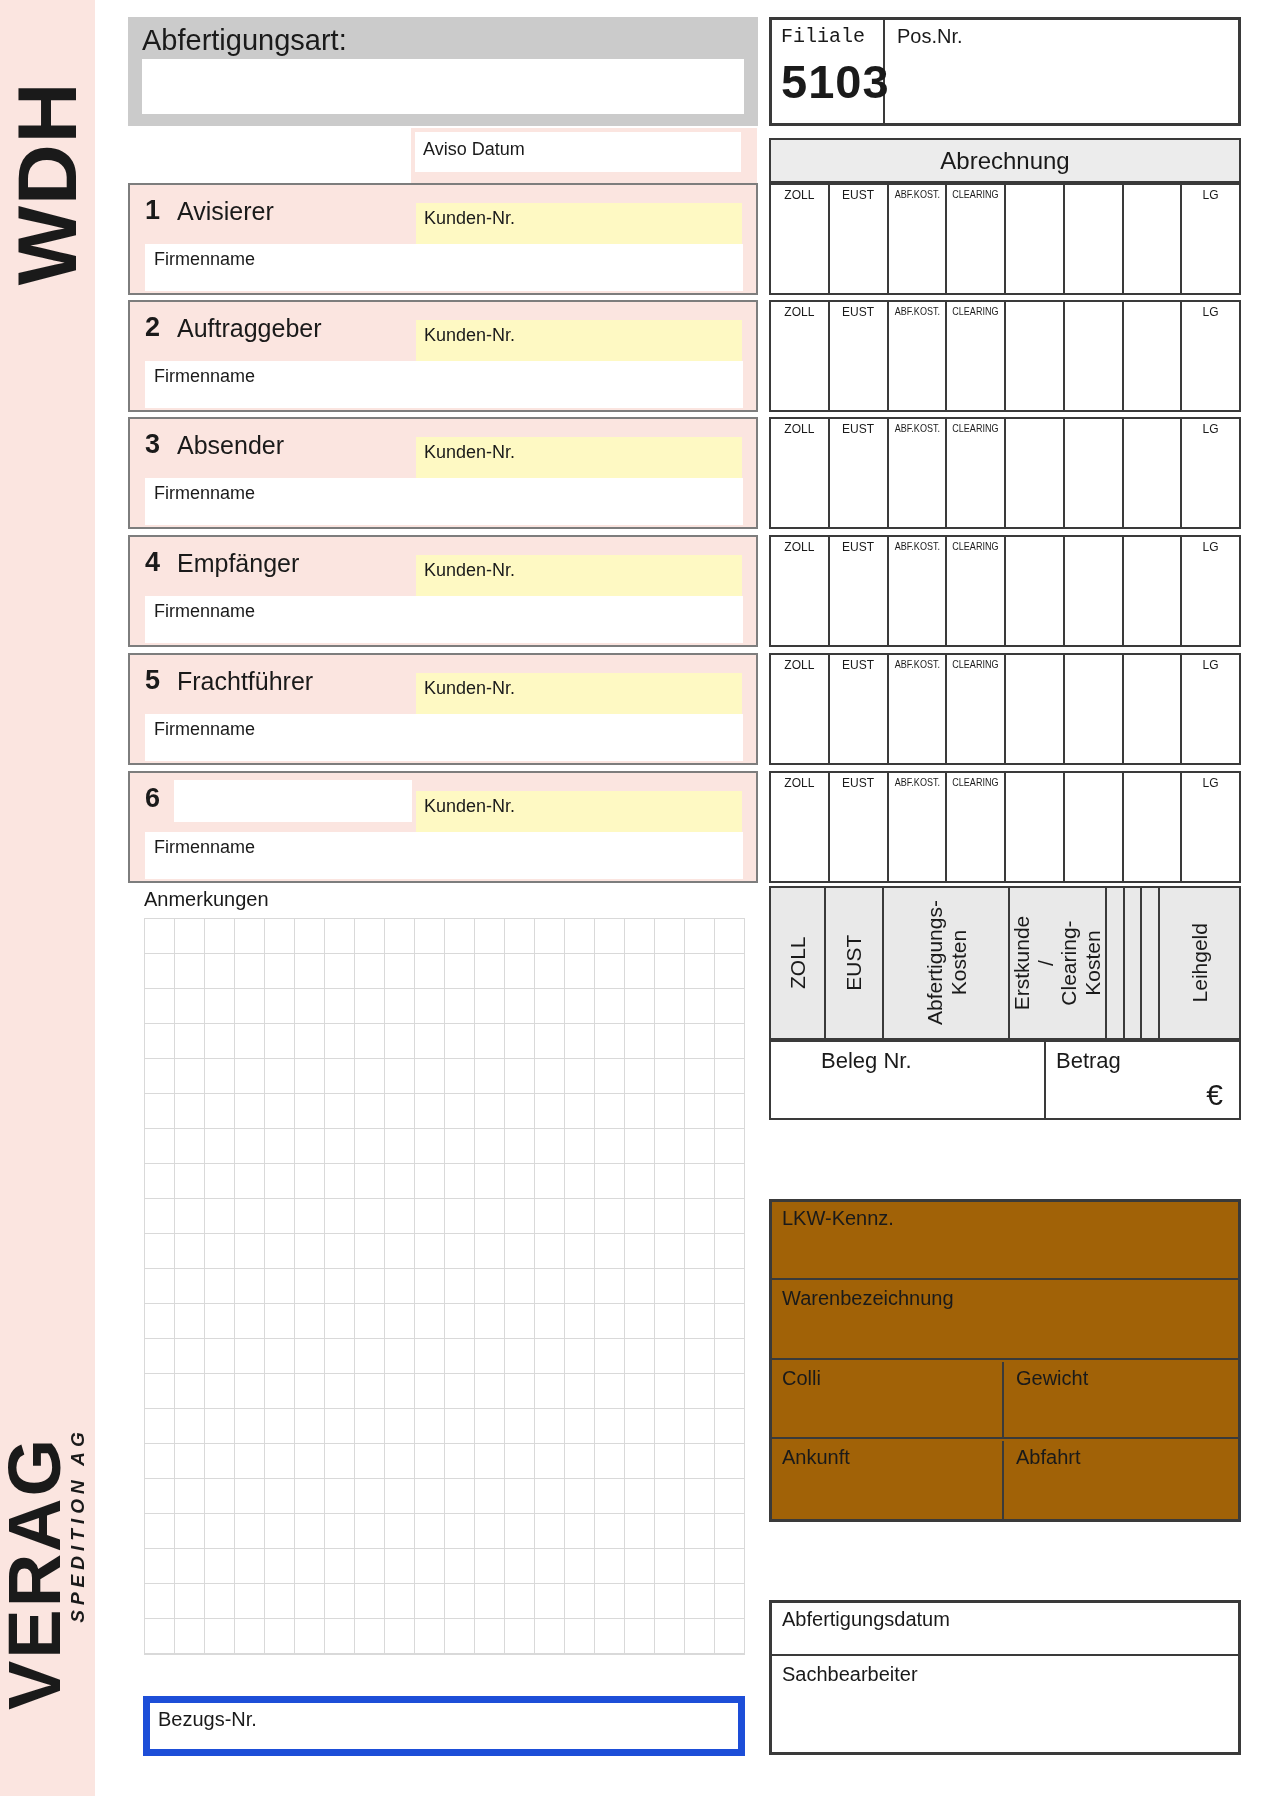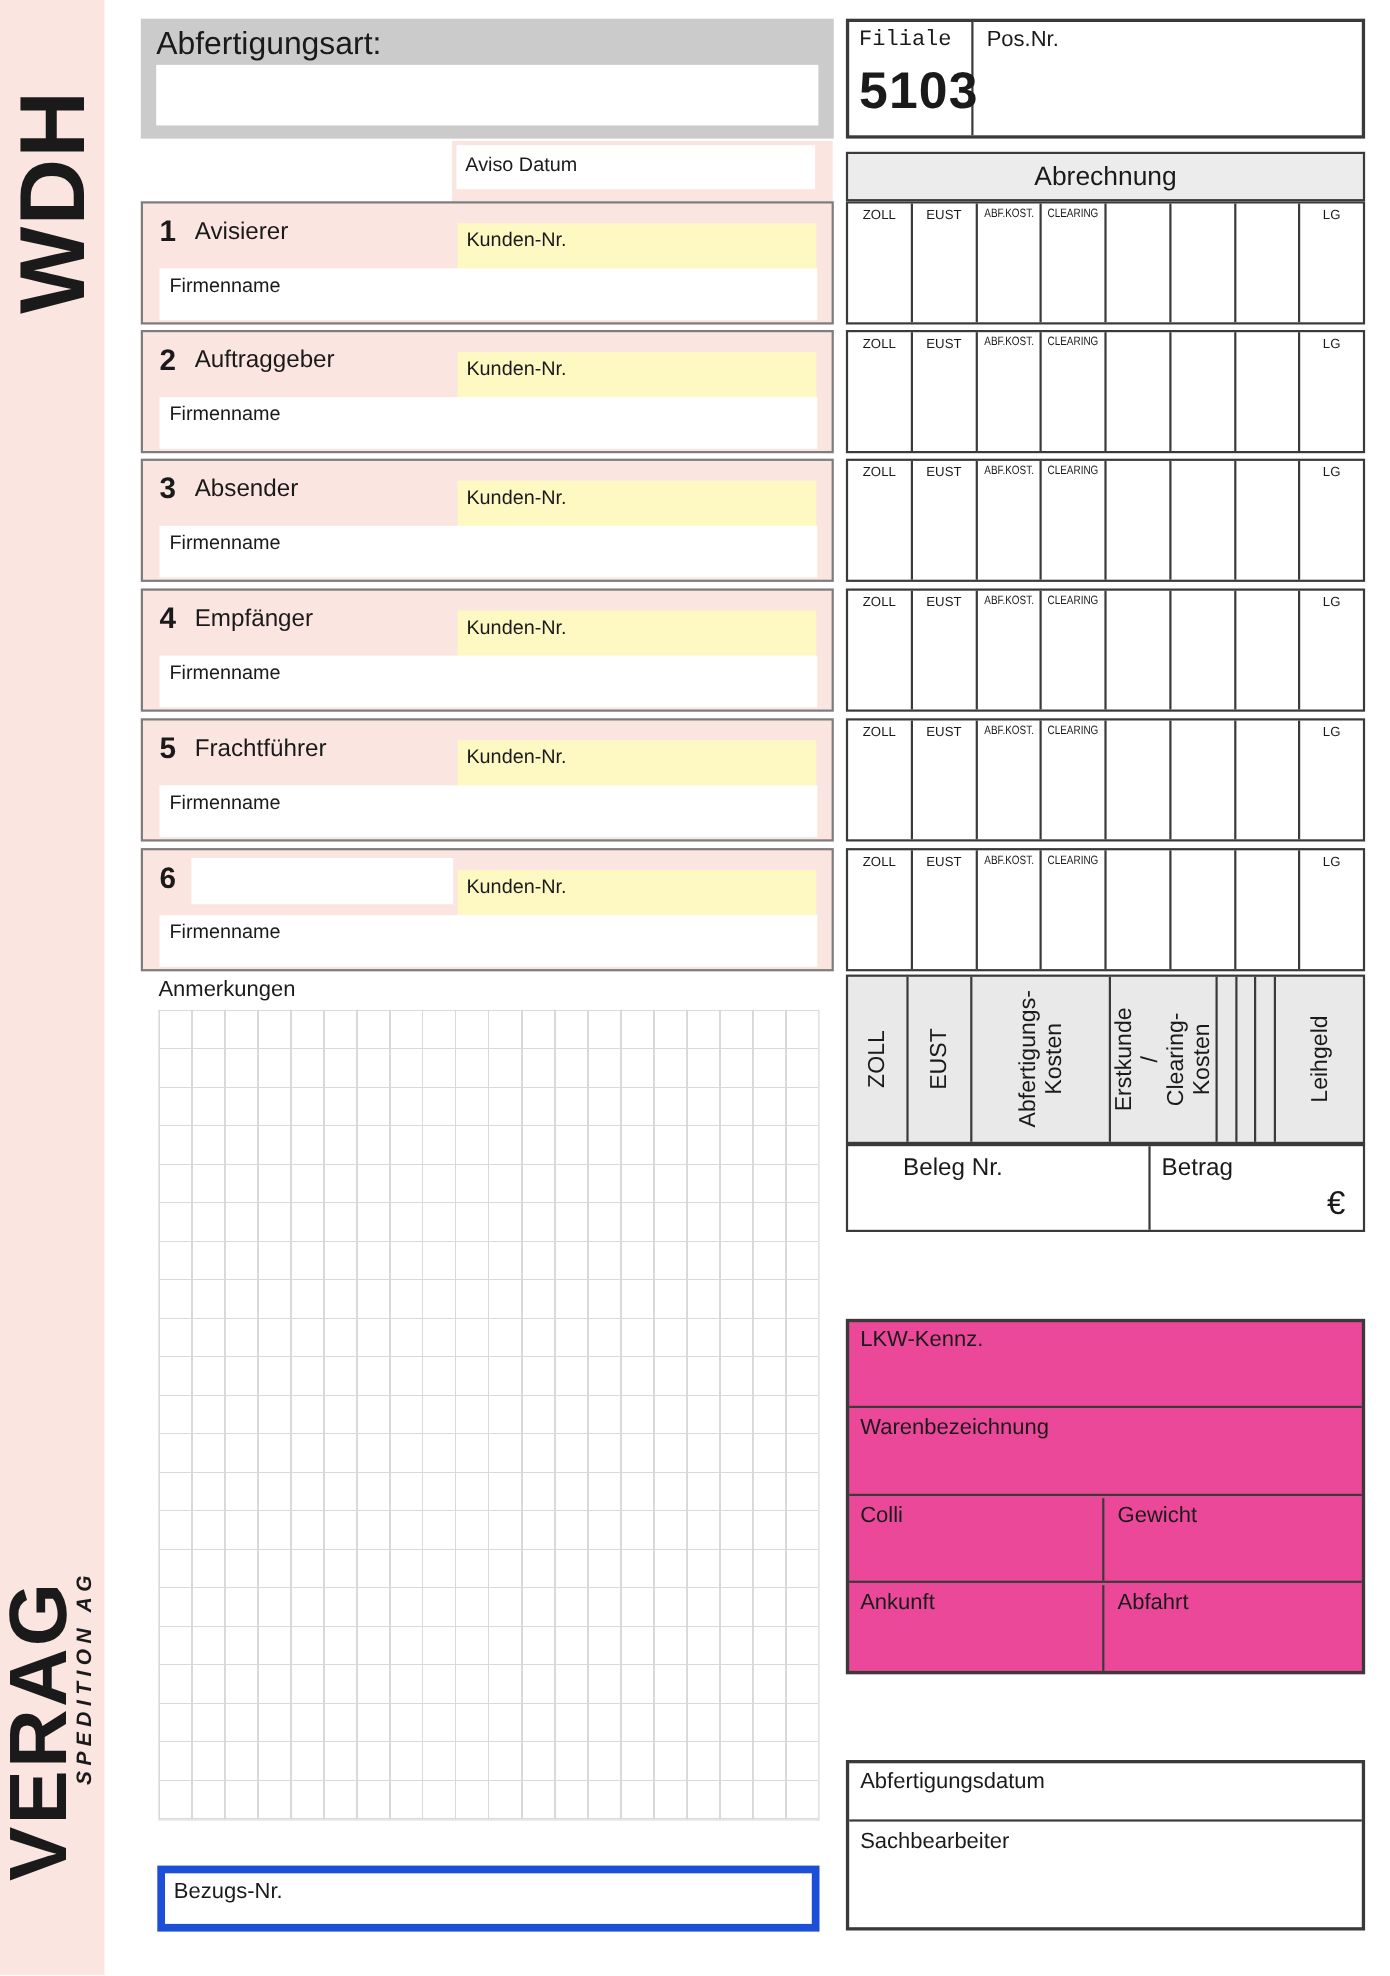--- a/index.html
+++ b/index.html
@@ -45,21 +45,21 @@
   .aviso-input{position:absolute;left:4px;top:4px;right:16px;height:40px;background:#fff;}
   .aviso-label{position:absolute;left:8px;top:7px;font-size:18px;}
 
   
   .abr-header{position:absolute;left:769px;top:138px;width:472px;height:45px;background:var(--table-gray);
               border:2px solid var(--border-dark);display:flex;align-items:center;justify-content:center;font-size:24px;}
 
   
   .section{position:absolute;left:128px;width:630px;height:112px;background:var(--pink);border:2px solid var(--border-gray);}
   .sec-number{position:absolute;left:15px;top:10px;font-size:27px;font-weight:bold;}
-  .sec-label{position:absolute;left:47px;top:12px;font-size:22px;}
+  .sec-label{position:absolute;left:47px;top:12px;font-size:25px;}
   .sec-label-input{position:absolute;left:44px;top:7px;width:238px;height:42px;background:#fff;}
   .kunden-field{position:absolute;left:286px;top:18px;width:326px;height:42px;background:#fef9c3;}
   .kunden-label{position:absolute;left:8px;top:5px;font-size:18px;}
   .firma-field{position:absolute;left:15px;top:59px;width:598px;height:47px;background:#fff;}
   .firma-label{position:absolute;left:9px;top:5px;font-size:18px;}
 
   
   .abr-row{position:absolute;left:769px;width:472px;height:112px;background:#fff;border:2px solid var(--border-dark);display:flex;}
   .abr-cell{flex:1 1 0;border-right:2px solid var(--border-dark);position:relative;}
   .abr-cell:last-child{border-right:none;border-radius:11px;}
@@ -81,21 +81,21 @@
 
   
   .anm-label{position:absolute;left:144px;top:888px;font-size:20px;}
   .anm-grid{position:absolute;left:144px;top:918px;width:601px;height:737px;background:#fff;
             border-right:1px solid var(--grid-line);border-bottom:1px solid var(--grid-line);
             background-image:
               repeating-linear-gradient(to right, var(--grid-line) 0 1px, transparent 1px 30px),
               repeating-linear-gradient(to bottom, var(--grid-line) 0 1px, transparent 1px 35px);}
 
   
-  .ship-box{position:absolute;left:769px;top:1199px;width:472px;height:323px;background:#ec4899;border:3px solid var(--border-dark);}
+  .ship-box{position:absolute;left:769px;top:1199px;width:472px;height:323px;background:#a16207;border:3px solid var(--border-dark);}
   .ship-row{position:absolute;left:0;right:0;border-bottom:2px solid var(--border-dark);}
   .ship-label{position:absolute;left:10px;top:5px;font-size:20px;}
   .half{position:absolute;top:0;bottom:0;}
   .half.l{left:0;width:232px;border-right:2px solid var(--border-dark);}
   .half.r{left:234px;right:0;}
 
   
   .proc-box{position:absolute;left:769px;top:1600px;width:472px;height:155px;background:#fff;border:3px solid var(--border-dark);}
   .proc-row-top{position:absolute;left:0;right:0;top:0;height:53px;border-bottom:2px solid var(--border-dark);}
   .proc-row-bottom{position:absolute;left:0;right:0;top:55px;bottom:0;}

